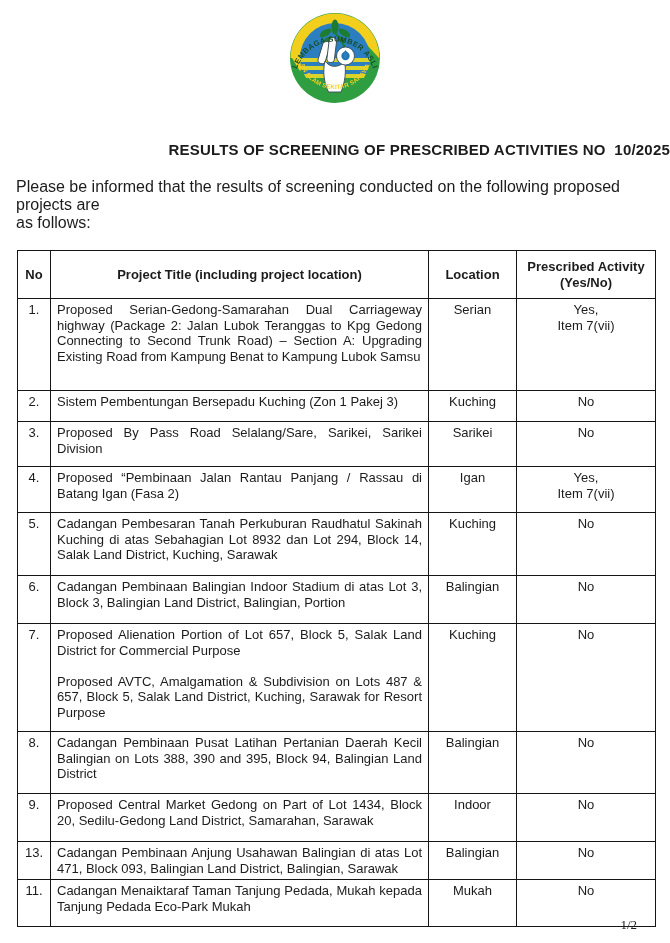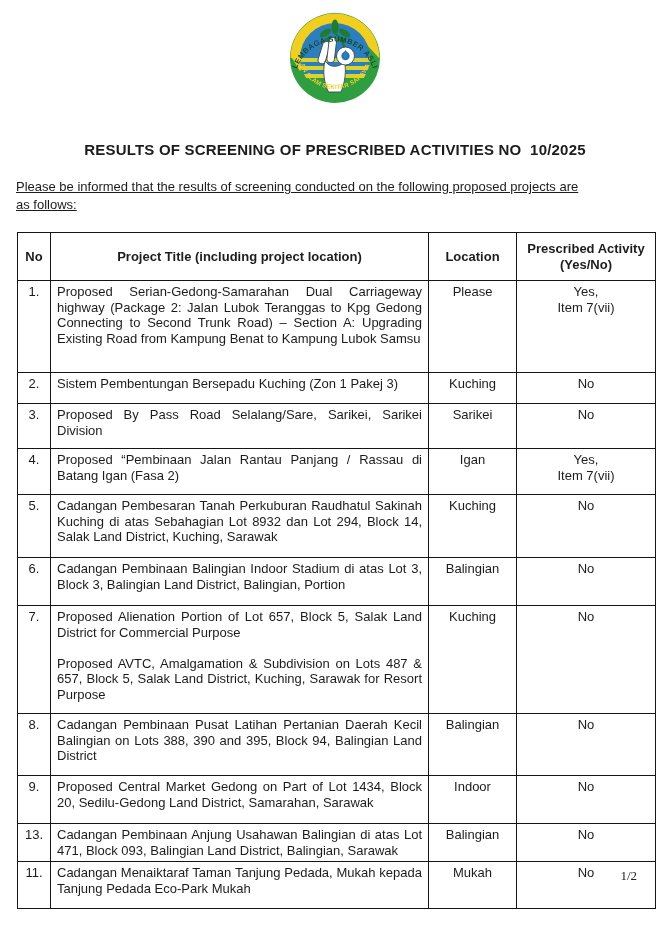--- a/index.html
+++ b/index.html
@@ -13,30 +13,29 @@
     overflow:hidden;
   }
   .logo-wrap{
     padding-top:12px;
     text-align:center;
   }
   .doc-title{
     margin:33px 0 0 0;
     font-size:15px;
     font-weight:bold;
-    text-align:center;
+    text-align:right;
     white-space:pre;
     letter-spacing:0.2px;
   }
   .intro{
     margin:20px 14px 0 16px;
-    font-size:13px;
+    font-size:16px;
     line-height:18px;
     white-space:pre-line;
-    text-decoration:underline;
   }
   table.results{
     margin:18px 0 0 17px;
     border-collapse:collapse;
     table-layout:fixed;
     width:638px;
     font-size:13px;
     line-height:15.5px;
   }
   table.results th, table.results td{
@@ -67,21 +66,21 @@
   col.c-no{width:33px;}
   col.c-title{width:378px;}
   col.c-loc{width:88px;}
   col.c-pa{width:139px;}
   td.cell-no{text-align:center;padding:3px 2px;}
   td.cell-title{text-align:justify;white-space:pre-line;margin-left:23px;}
   td.cell-loc{text-align:center;white-space:pre-line;}
   td.cell-pa{text-align:center;white-space:pre-line;margin-left:8px;}
   .pagenum{
     position:absolute;
-    top:868px;
+    top:917px;
     right:33px;
     font-family:"Liberation Serif", serif;
     font-size:13px;
     color:#222;
   }
   svg text{font-family:"Liberation Sans", sans-serif;}
 </style>
 </head>
 <body>
 
@@ -158,21 +157,21 @@
         <th>Project Title (including project location)</th>
         <th>Location</th>
         <th>Prescribed Activity
 (Yes/No)</th>
       </tr>
     </thead>
     <tbody>
       <tr>
         <td class="cell-no">1.</td>
         <td class="cell-title">Proposed Serian-Gedong-Samarahan Dual Carriageway highway (Package 2: Jalan Lubok Teranggas to Kpg Gedong Connecting to Second Trunk Road) – Section A: Upgrading Existing Road from Kampung Benat to Kampung Lubok Samsu</td>
-        <td class="cell-loc">Please</td>
+        <td class="cell-loc">Serian</td>
         <td class="cell-pa">Yes,
 Item 7(vii)</td>
       </tr>
       <tr>
         <td class="cell-no">2.</td>
         <td class="cell-title">Sistem Pembentungan Bersepadu Kuching (Zon 1 Pakej 3)</td>
         <td class="cell-loc">Kuching</td>
         <td class="cell-pa">No</td>
       </tr>
       <tr>

